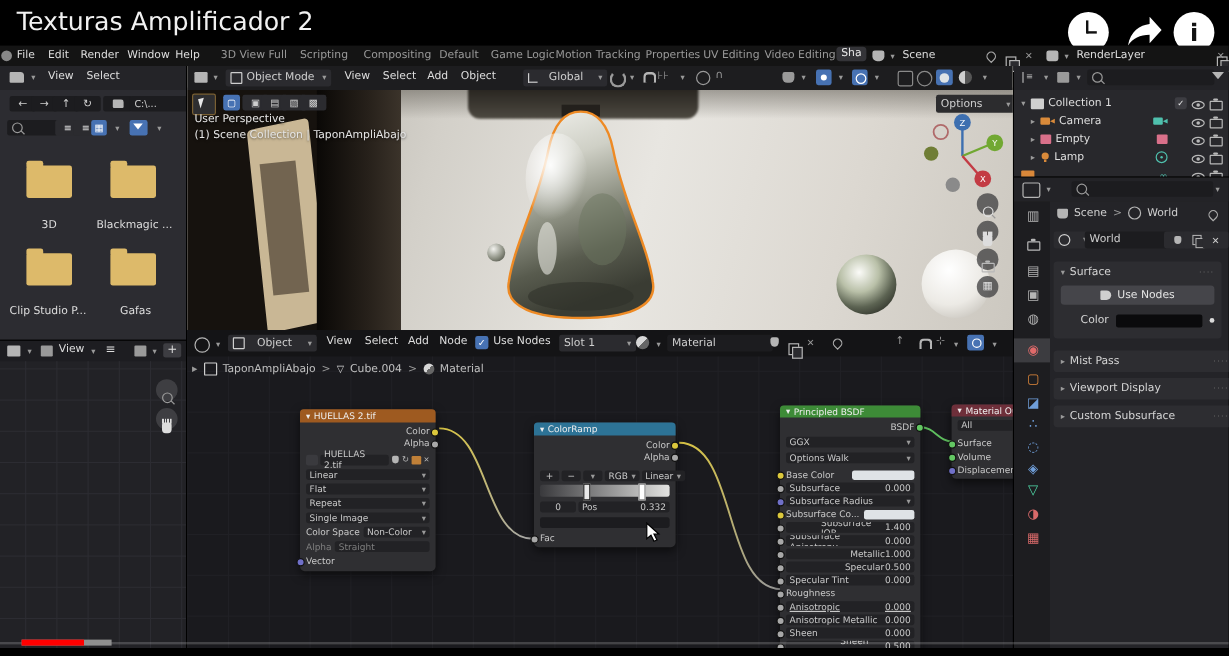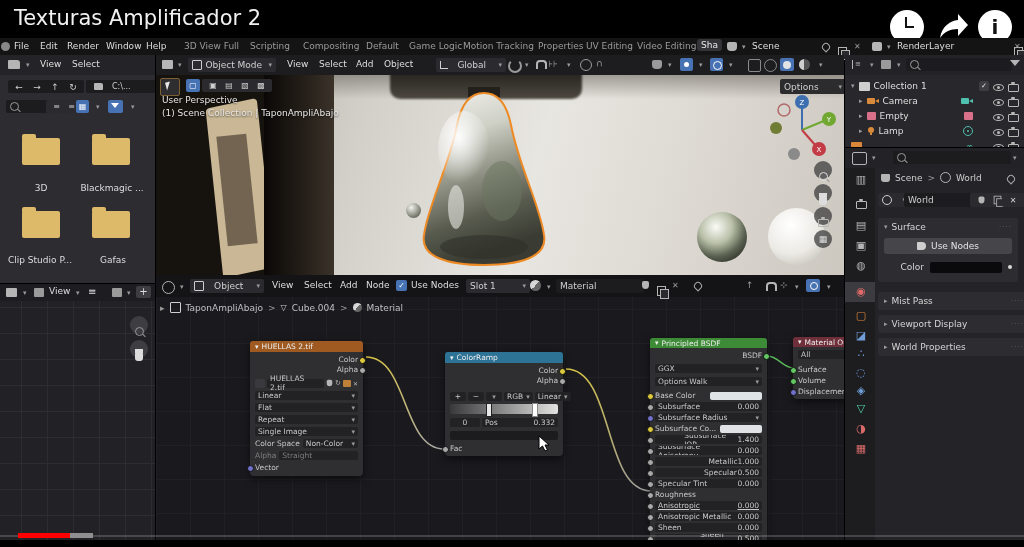--- a/index.html
+++ b/index.html
@@ -780,21 +780,21 @@
   <div class="panel phead" style="top:167px;height:18px;">
     <span class="flex" style="gap:4px;">
         <span class="chev" style="margin:0;">▸</span>
         <span>Viewport Display</span>
       </span>
     <span class="grip">····</span>
   </div>
   <div class="panel phead" style="top:190px;height:18px;">
     <span class="flex" style="gap:4px;">
         <span class="chev" style="margin:0;">▸</span>
-        <span>World Properties</span>
+        <span>Custom Subsurface</span>
       </span>
     <span class="grip">····</span>
   </div>
 </div>
 
 <div class="ab" style="left:0;top:535px;width:1024px;height:2px;background:rgba(255,255,255,0.18);z-index:60;"></div>
 <div class="ab" style="left:18px;top:533px;width:75px;height:5px;background:#8f8f8f;z-index:61;"></div>
 <div class="ab" style="left:18px;top:533px;width:52px;height:5px;background:#f00;z-index:62;"></div>
 <div class="ab" style="left:0;top:540px;width:1024px;height:7px;background:#000;z-index:63;"></div>
 

